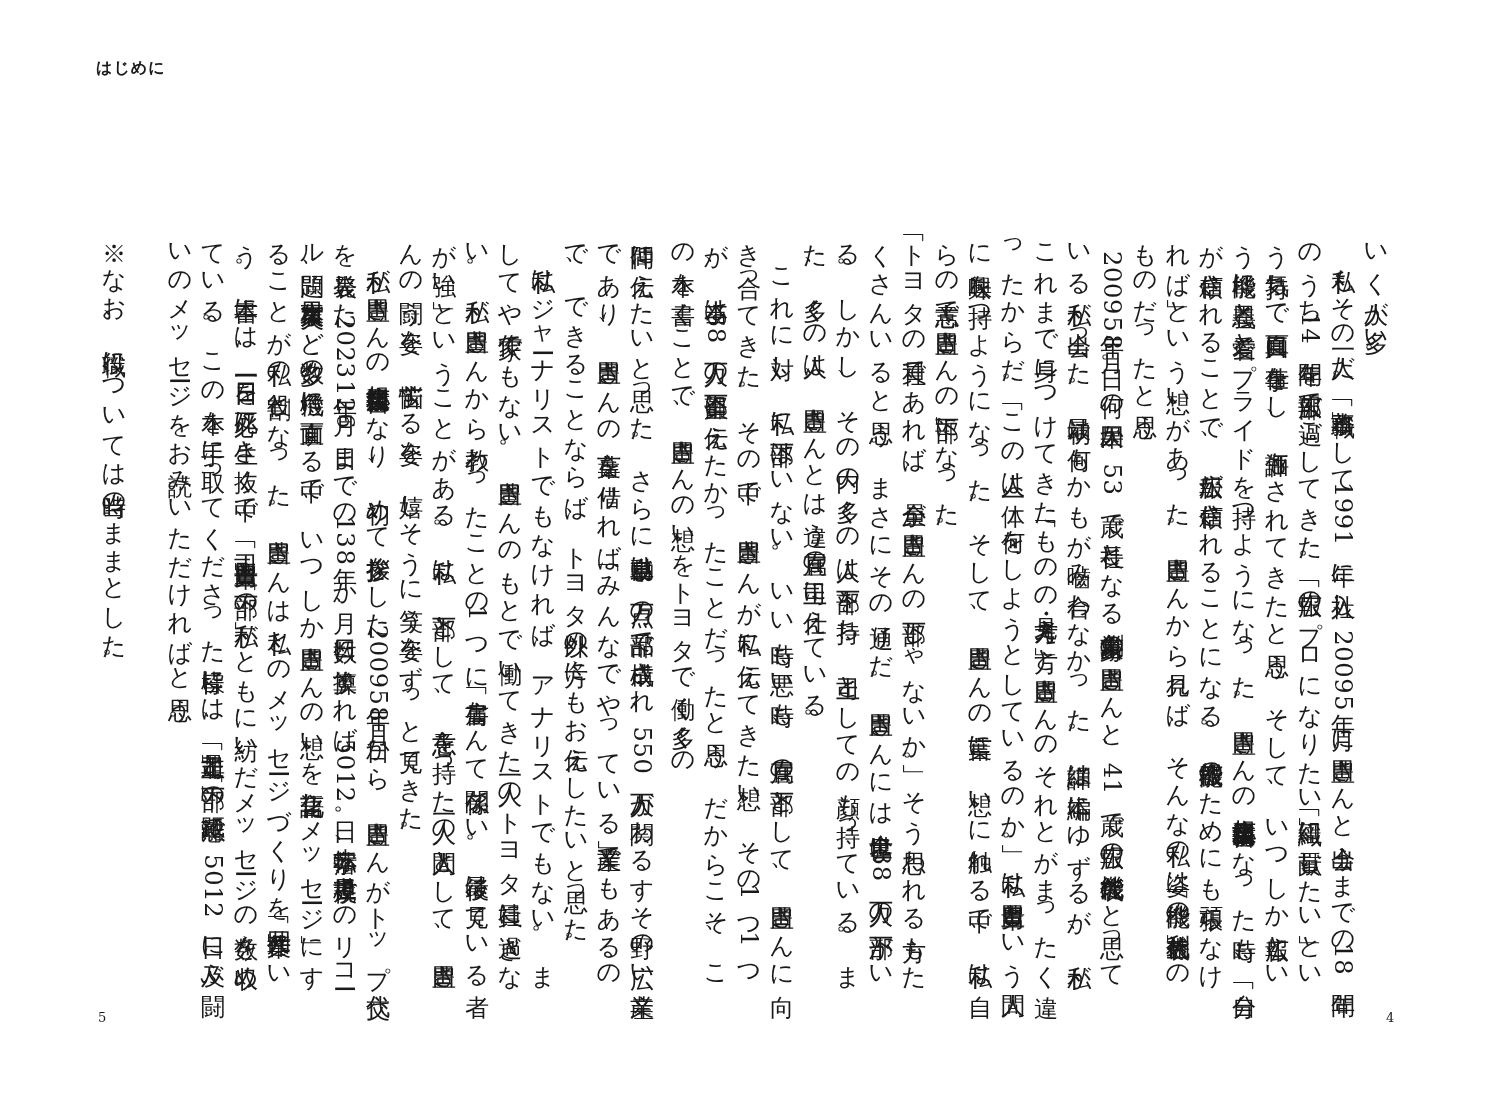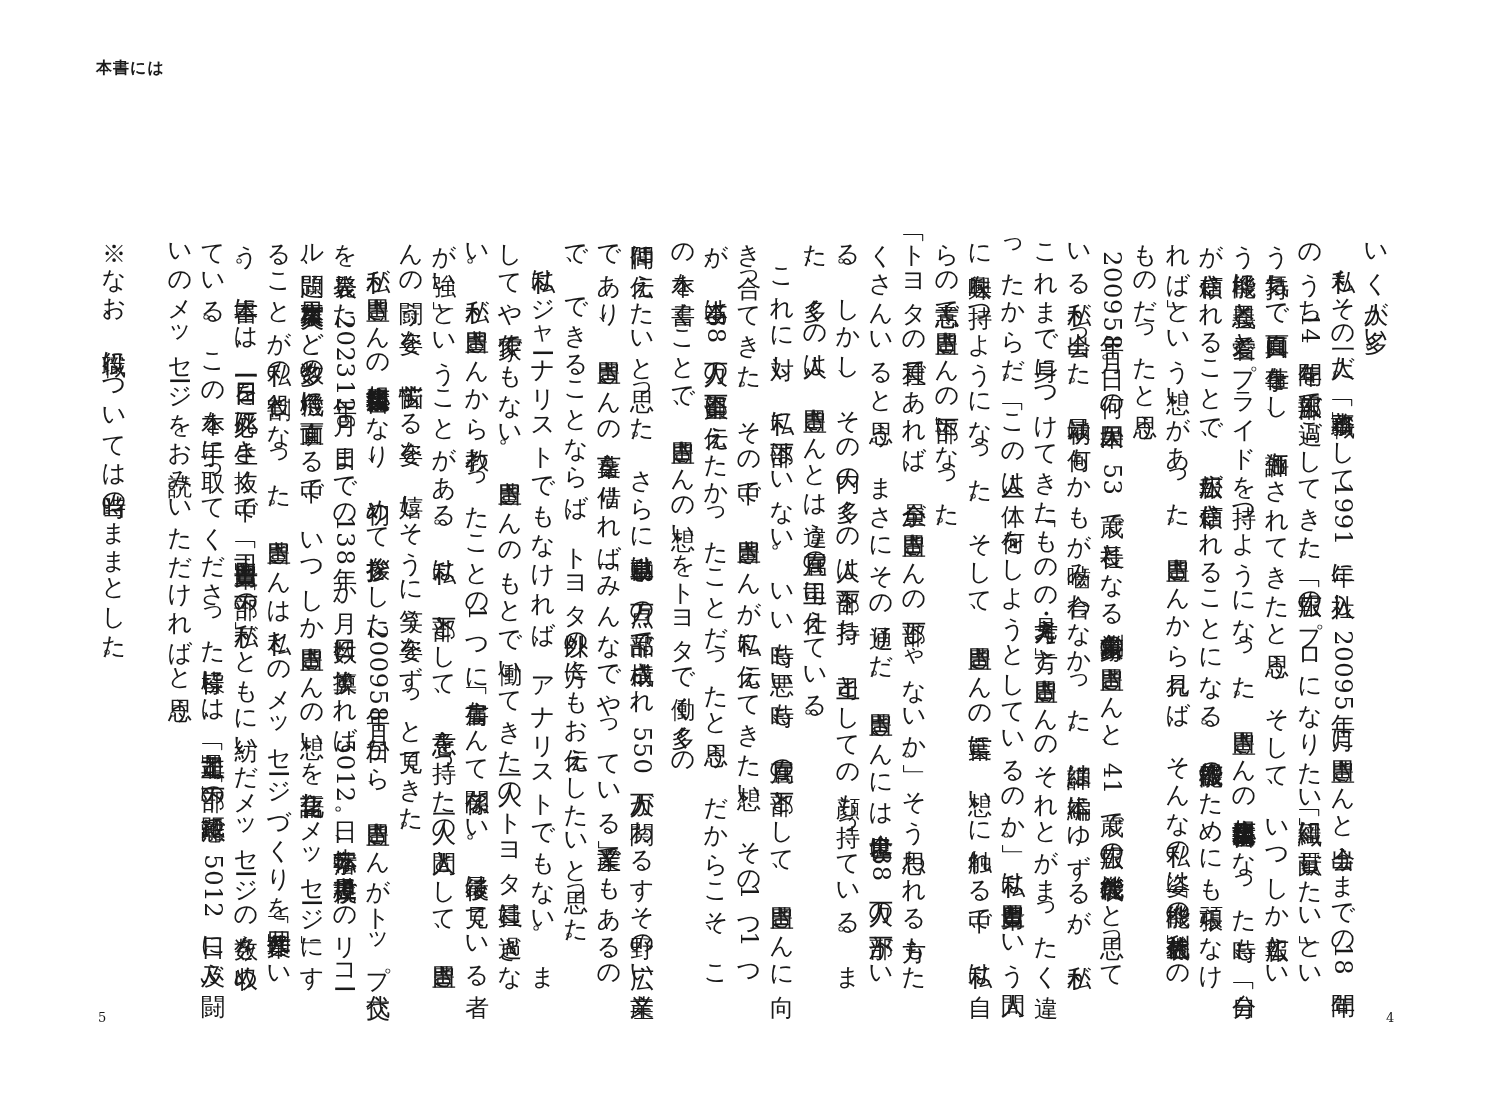--- a/index.html
+++ b/index.html
@@ -18,21 +18,21 @@
   .column.left  { left: 178px; width: 480px; }
   .column p { margin: 0; text-indent: 1em; }
   .column p.noindent { text-indent: 0; }
   .column p.note { margin-right: 33px; text-indent: 0; }
 </style>
 </head>
 <body>
 
 <div class="spread">
 
-  <div class="running-head">本書には</div>
+  <div class="running-head">はじめに</div>
 
   <div class="column right">
     <p class="noindent">いく人が多い。</p>
     <p>私もその一人だ。「事務職」として1991年に入社し、2009年5月に豊田さんと出会うまでの18年間のうち14年間を広報部で過ごしてきた。「広報のプロになりたい」「組織に貢献したい」という気持ちで真面目に仕事をし、評価もされてきたと思う。そして、いつしか広報という機能に恩義と愛着とプライドを持つようになった。豊田さんの広報担当業務秘書になった時も、「自分が信頼されることで、広報が信頼されることになる。広報機能のためにも頑張らなければ」という想いがあった。豊田さんから見れば、そんな私の姿は「機能の利益代表」そのものだったと思う。</p>
     <p>2009年5月8日。何の因果か、53歳で社長となる創業家出身の豊田さんと、41歳で広報の機能代表だと思っている私が出会った。最初は何もかもが嚙み合わなかった。詳細は本編にゆずるが、私がこれまで身につけてきた「ものの見方・考え方」と豊田さんのそれとがまったく違ったからだ。「この人は一体、何をしようとしているのか」。私は豊田章男という人間に興味を持つようになった。そして、豊田さんの言葉に、想いに触れる中で、私は自らの意志で「豊田さんの部下」になった。</p>
     <p class="noindent">「トヨタの社員であれば、全員が豊田さんの部下じゃないか」。そう思われる方もたくさんいると思う。まさにその通りだ。豊田さんには全世界に38万人の部下がいる。しかし、その内の多くの人は部下を持ち、上司としての顔も持っている。また、多くの人は、豊田さんとは違う直属の上司に仕えている。</p>
     <p>これに対し、私に部下はいない。いい時も悪い時も、直属の部下として、豊田さんに向き合ってきた。その中で、豊田さんが私に伝えてきた想い。その1つ1つが、本当は38万人の部下全員に伝えたかったことだったと思う。だからこそ、この本を書くことで、豊田さんの想いをトヨタで働く多くの</p>
   </div>
 
   <div class="column left">

